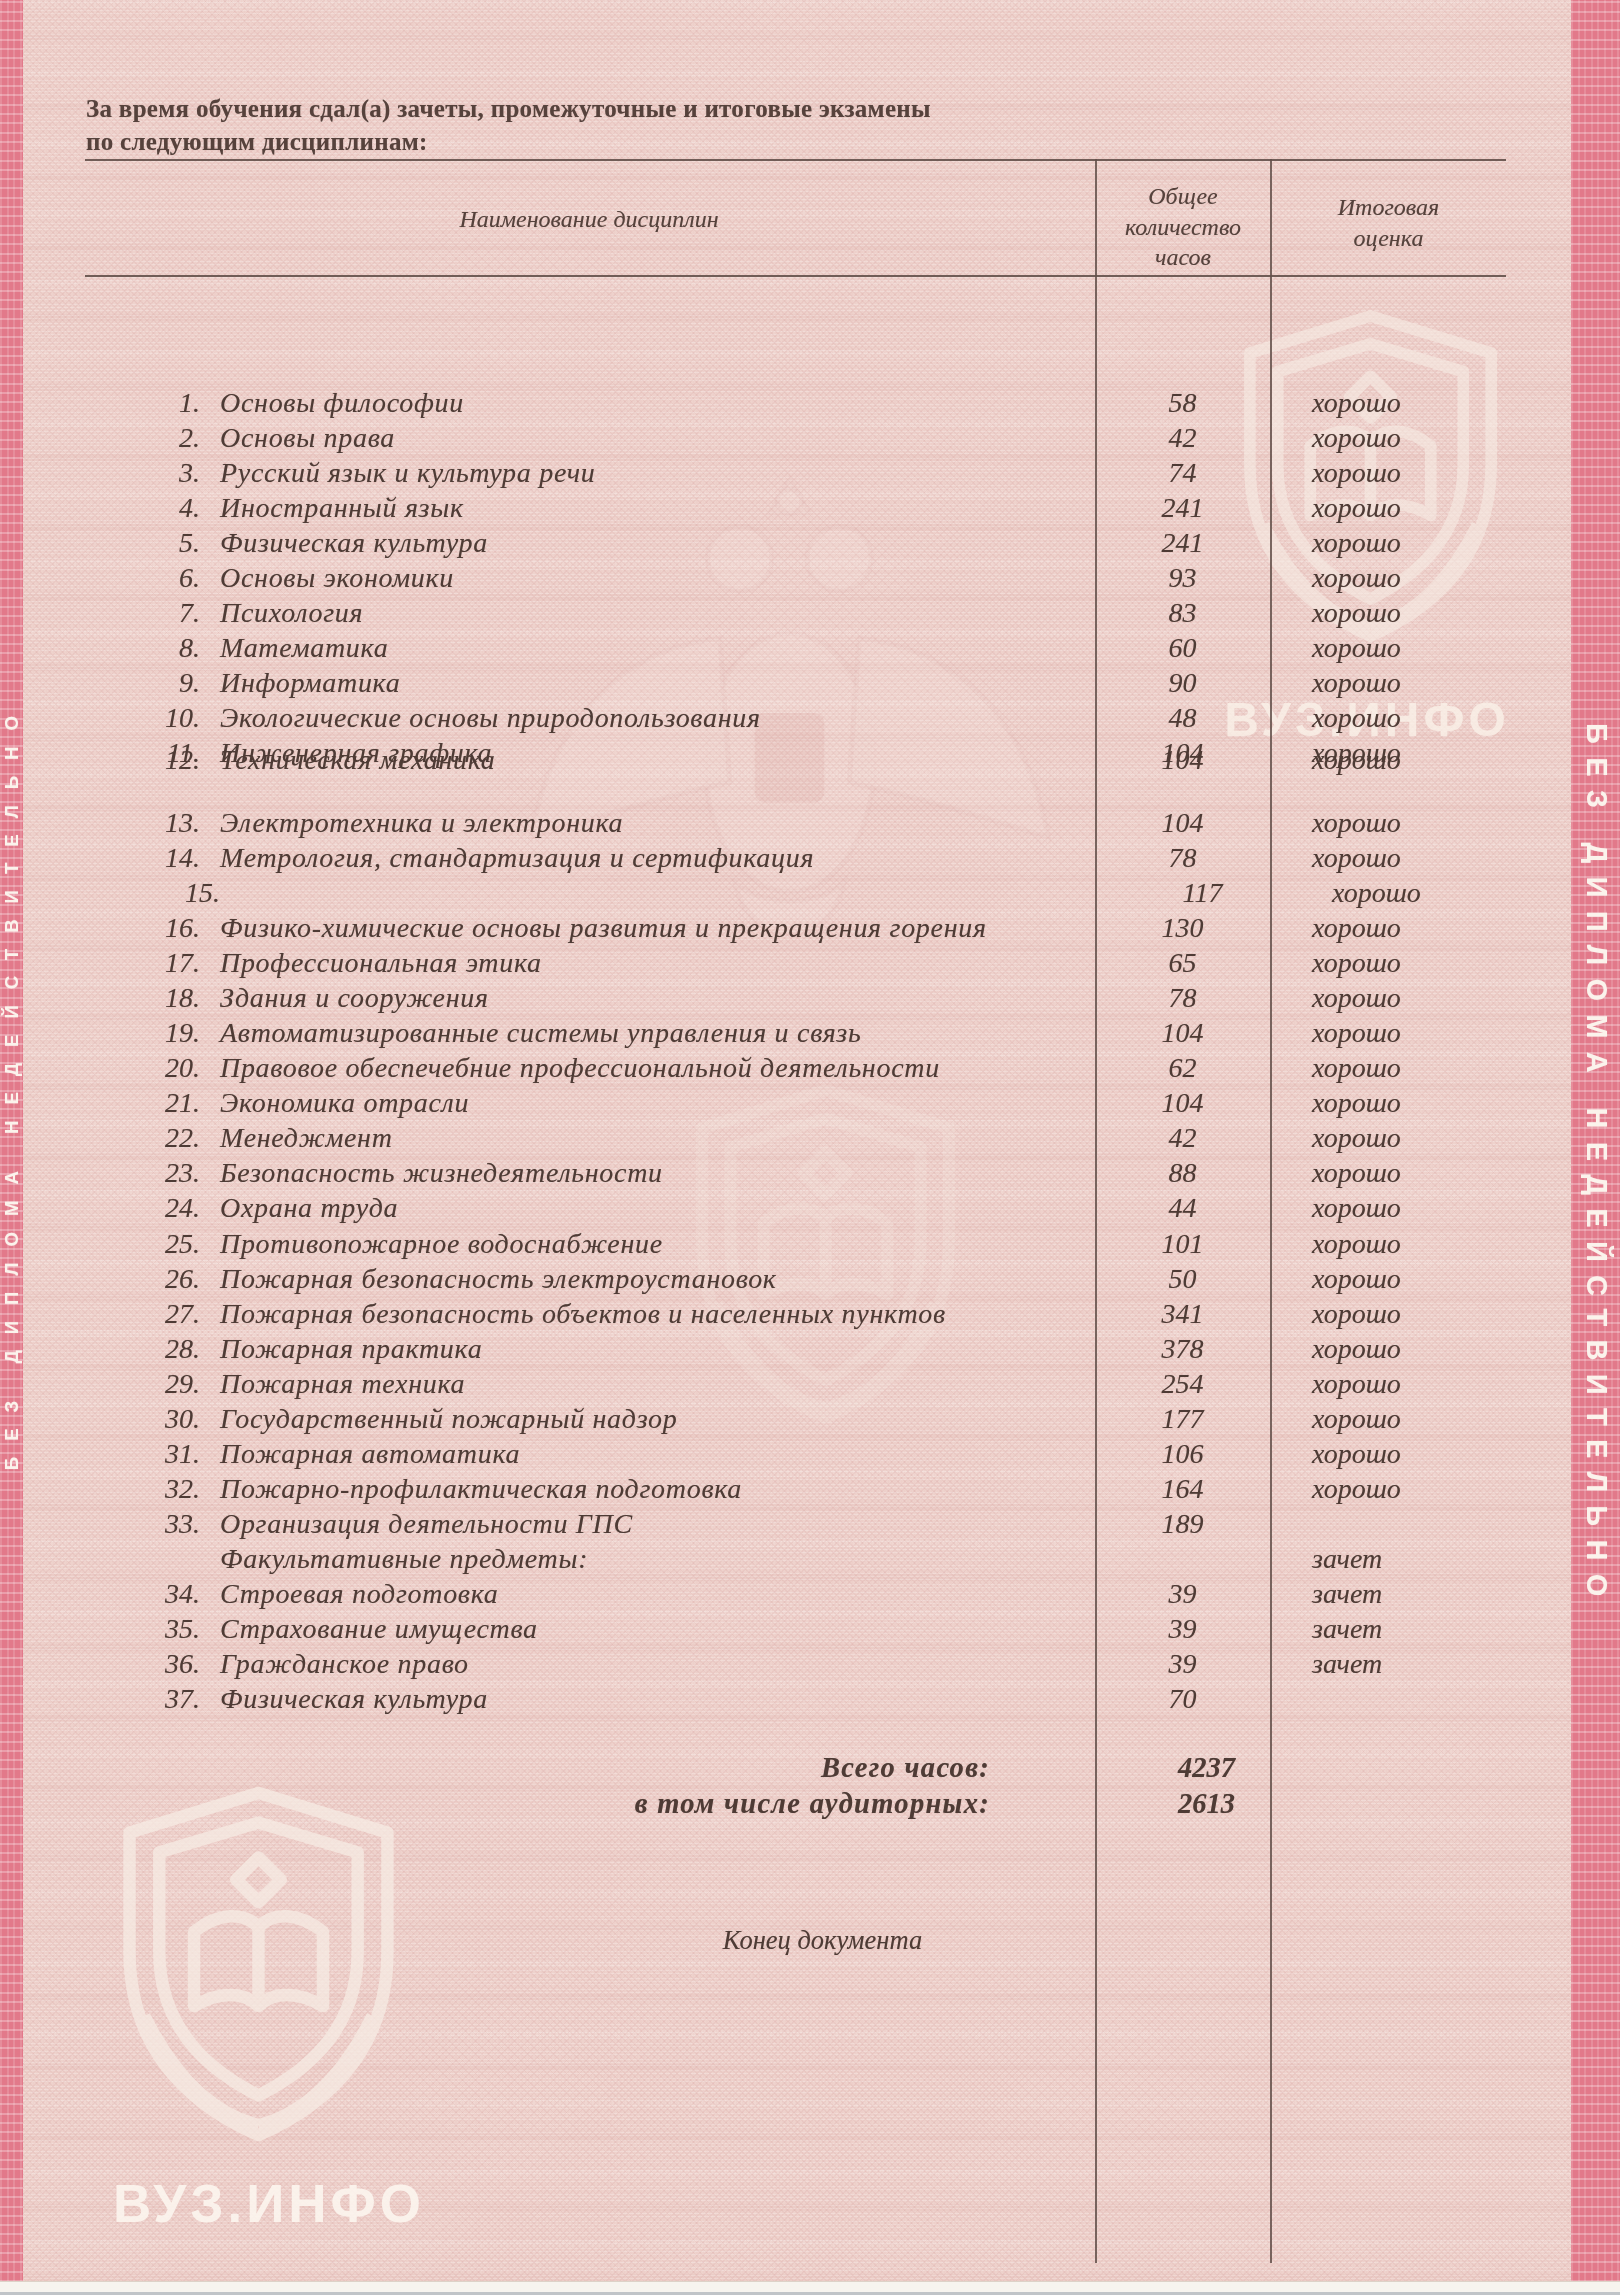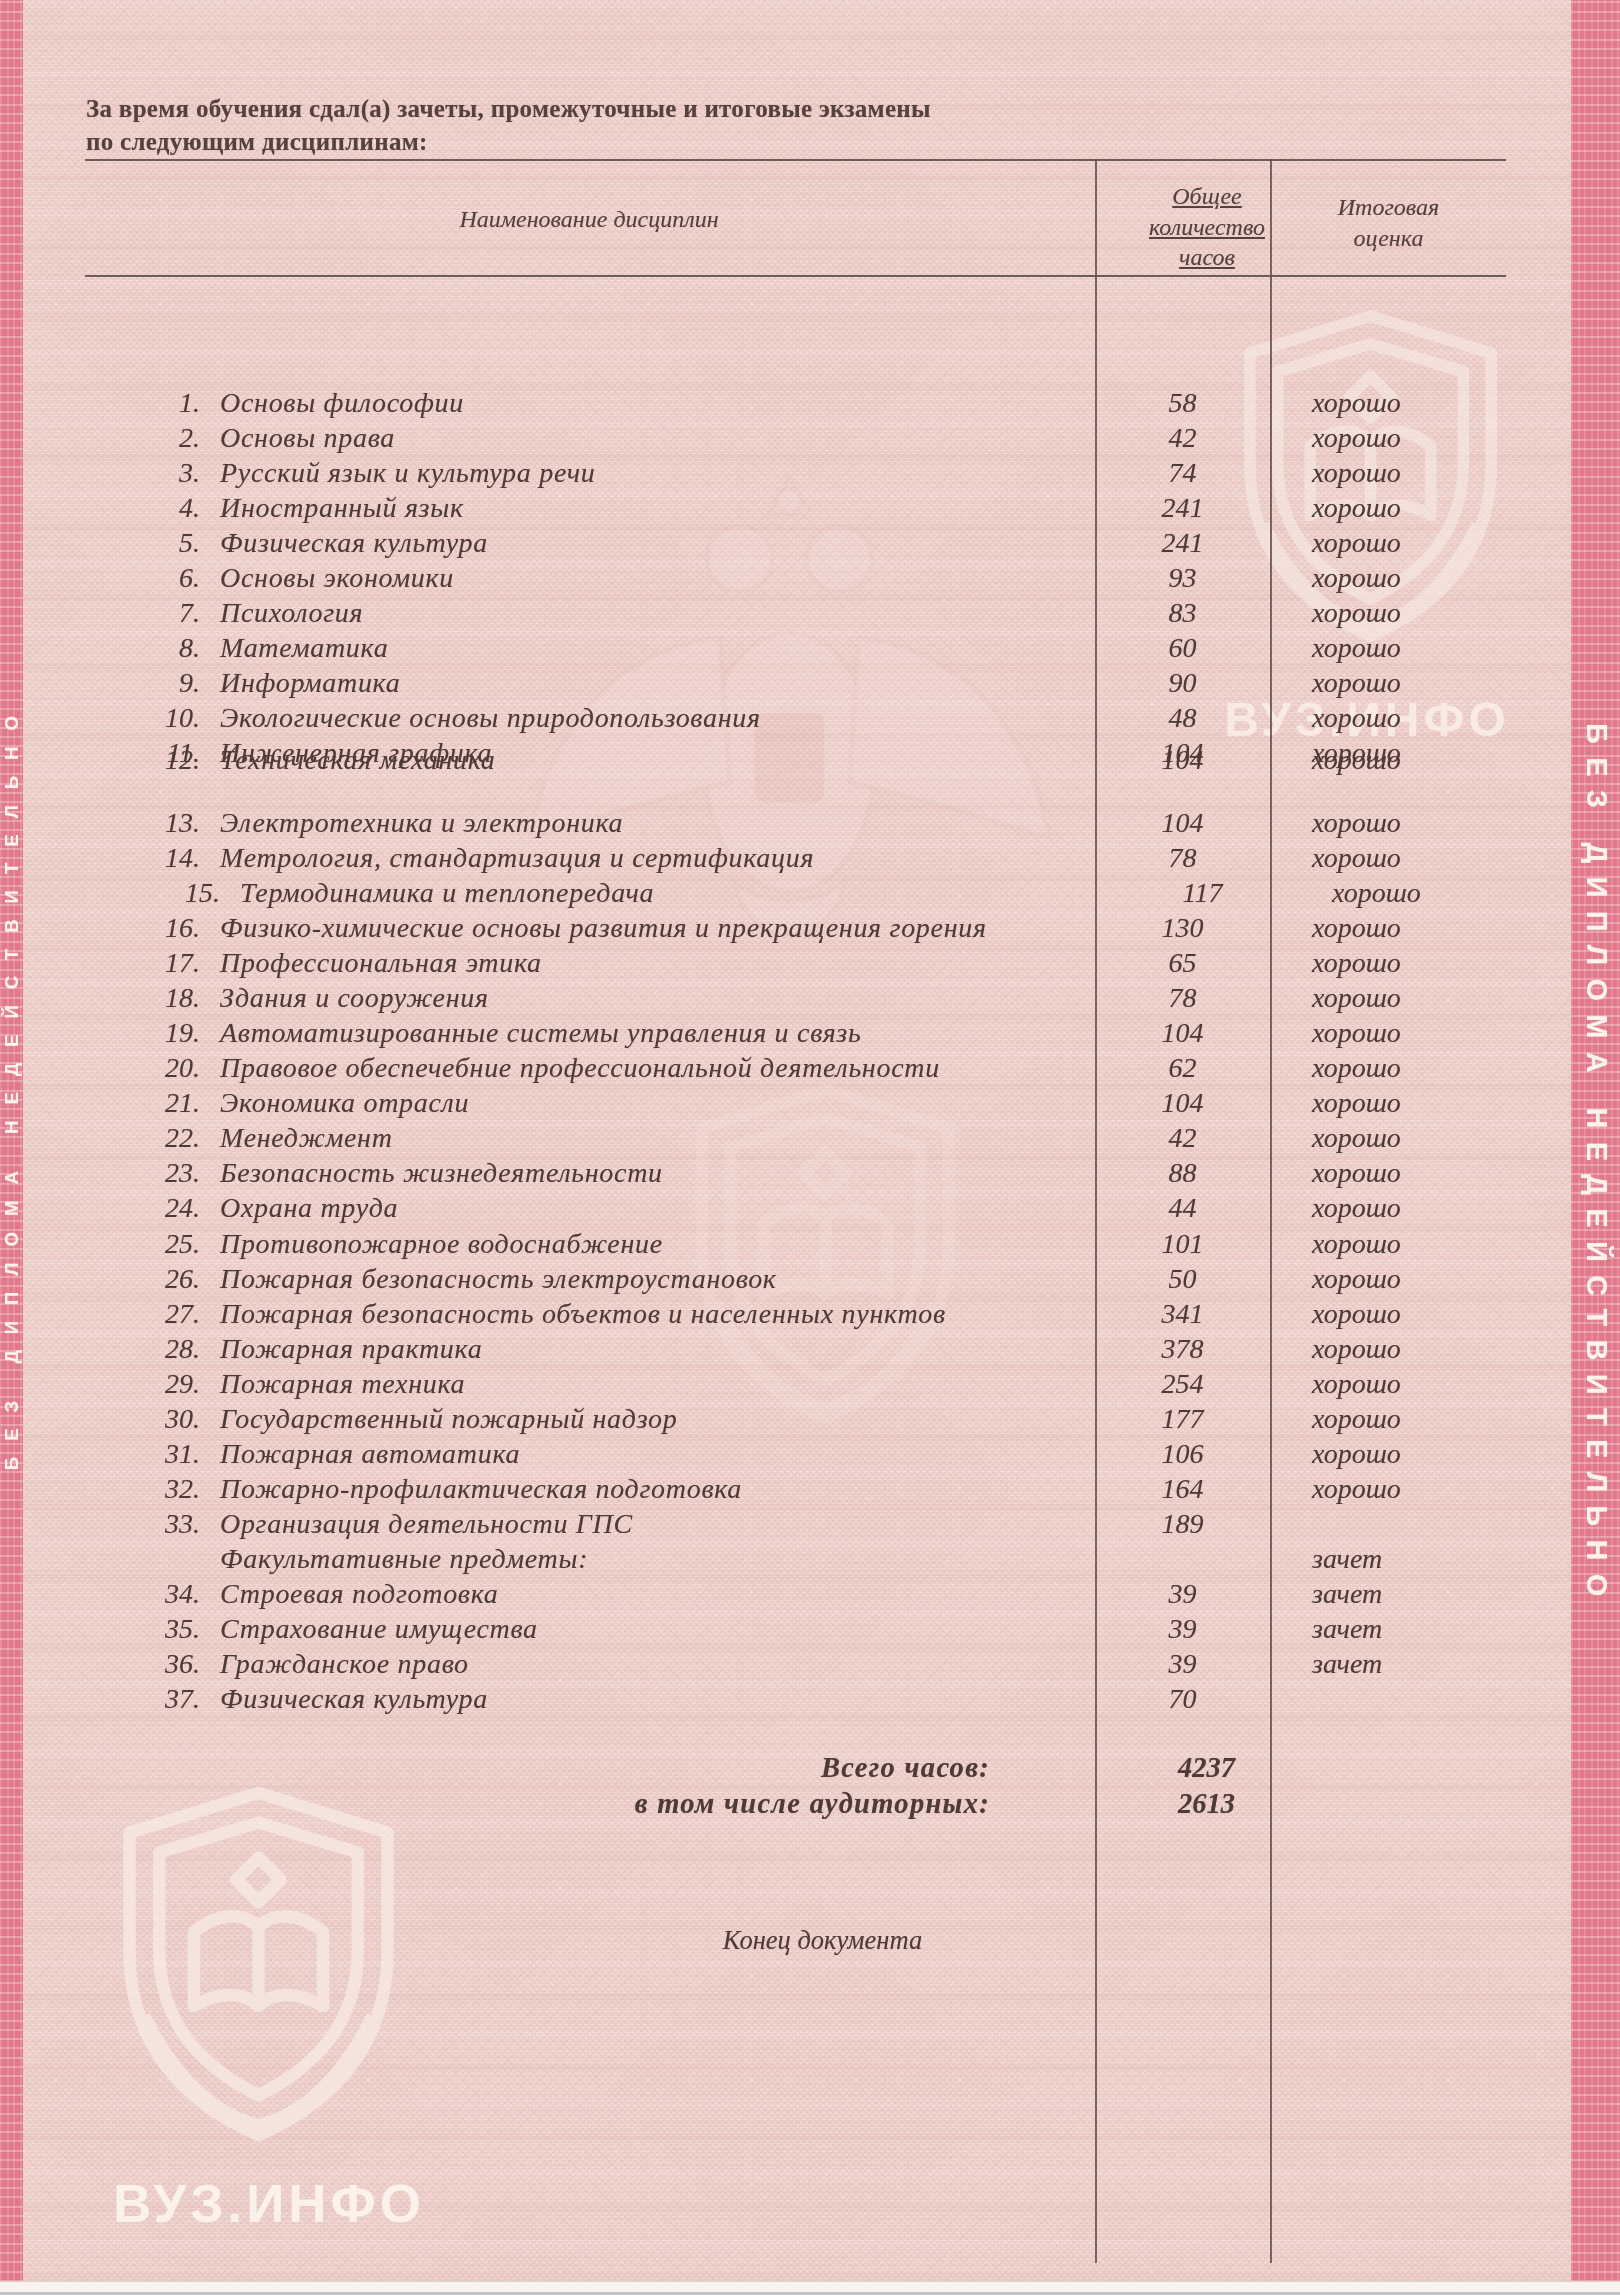--- a/index.html
+++ b/index.html
@@ -40,21 +40,21 @@
   .intro1{top:92px;} .intro2{top:125px;}
 
   
   .hline{position:absolute;left:85px;width:1421px;height:2px;background:#63504a;opacity:.9;}
   .hline-top{top:159px;} .hline-sep{top:275px;}
   .vline{position:absolute;top:159px;height:2104px;width:2px;background:#63504a;opacity:.85;}
   .vline1{left:1095px;} .vline2{left:1270px;}
   .colh{position:absolute;font-style:italic;font-size:24px;line-height:30.5px;text-align:center;
     color:#55423c;text-shadow:0 0 0.7px rgba(85,66,60,.35);}
   .colh-name{left:219px;width:740px;top:204px;}
-  .colh-hours{left:1122px;width:170px;top:181px;text-decoration:underline;}
+  .colh-hours{left:1098px;width:170px;top:181px;}
   .colh-grade{left:1274px;width:229px;top:192px;}
 
   
   .row{position:absolute;left:0;width:1621px;height:40px;
     font-style:italic;font-size:28px;line-height:40px;white-space:nowrap;
     text-shadow:0 0 0.7px rgba(78,59,53,.4);}
   .row .num{position:absolute;left:119px;width:81px;text-align:right;}
   .row .name{position:absolute;left:220px;letter-spacing:0.7px;}
   .row .hours{position:absolute;left:1098px;width:169px;text-align:center;}
   .row .grade{position:absolute;left:1312px;}
@@ -227,21 +227,20 @@
         <span class="grade">хорошо</span>
       </div>
       <div class="row" style="top: 838px;">
         <span class="num">14.</span>
         <span class="name">Метрология, стандартизация и сертификация</span>
         <span class="hours">78</span>
         <span class="grade">хорошо</span>
       </div>
       <div class="row" style="top: 873px; margin-left: 20px;">
         <span class="num">15.</span>
-        <span class="name">Термодинамика и теплопередача</span>
         <span class="hours">117</span>
         <span class="grade">хорошо</span>
       </div>
       <div class="row" style="top: 908px;">
         <span class="num">16.</span>
         <span class="name">Физико-химические основы развития и прекращения горения</span>
         <span class="hours">130</span>
         <span class="grade">хорошо</span>
       </div>
       <div class="row" style="top: 943px;">

